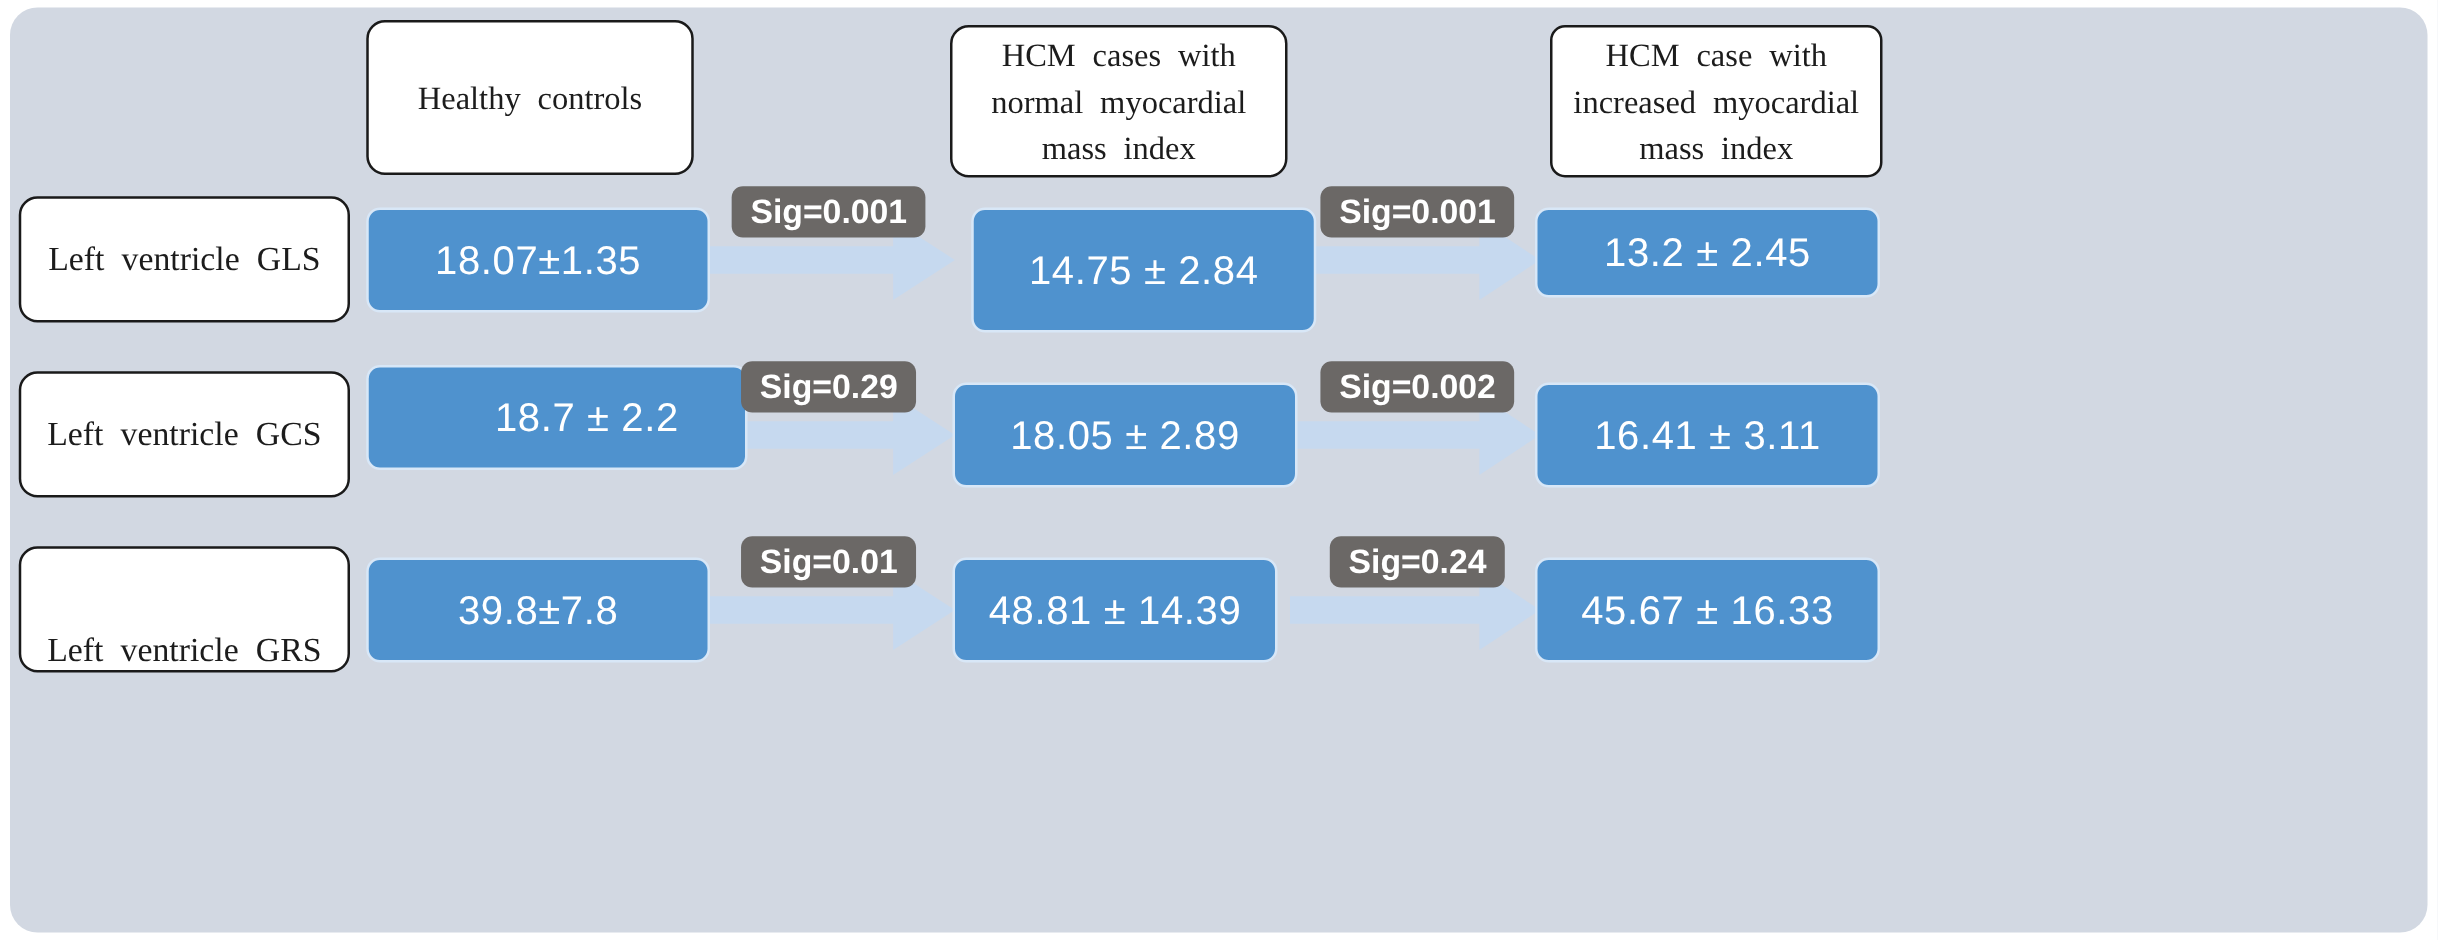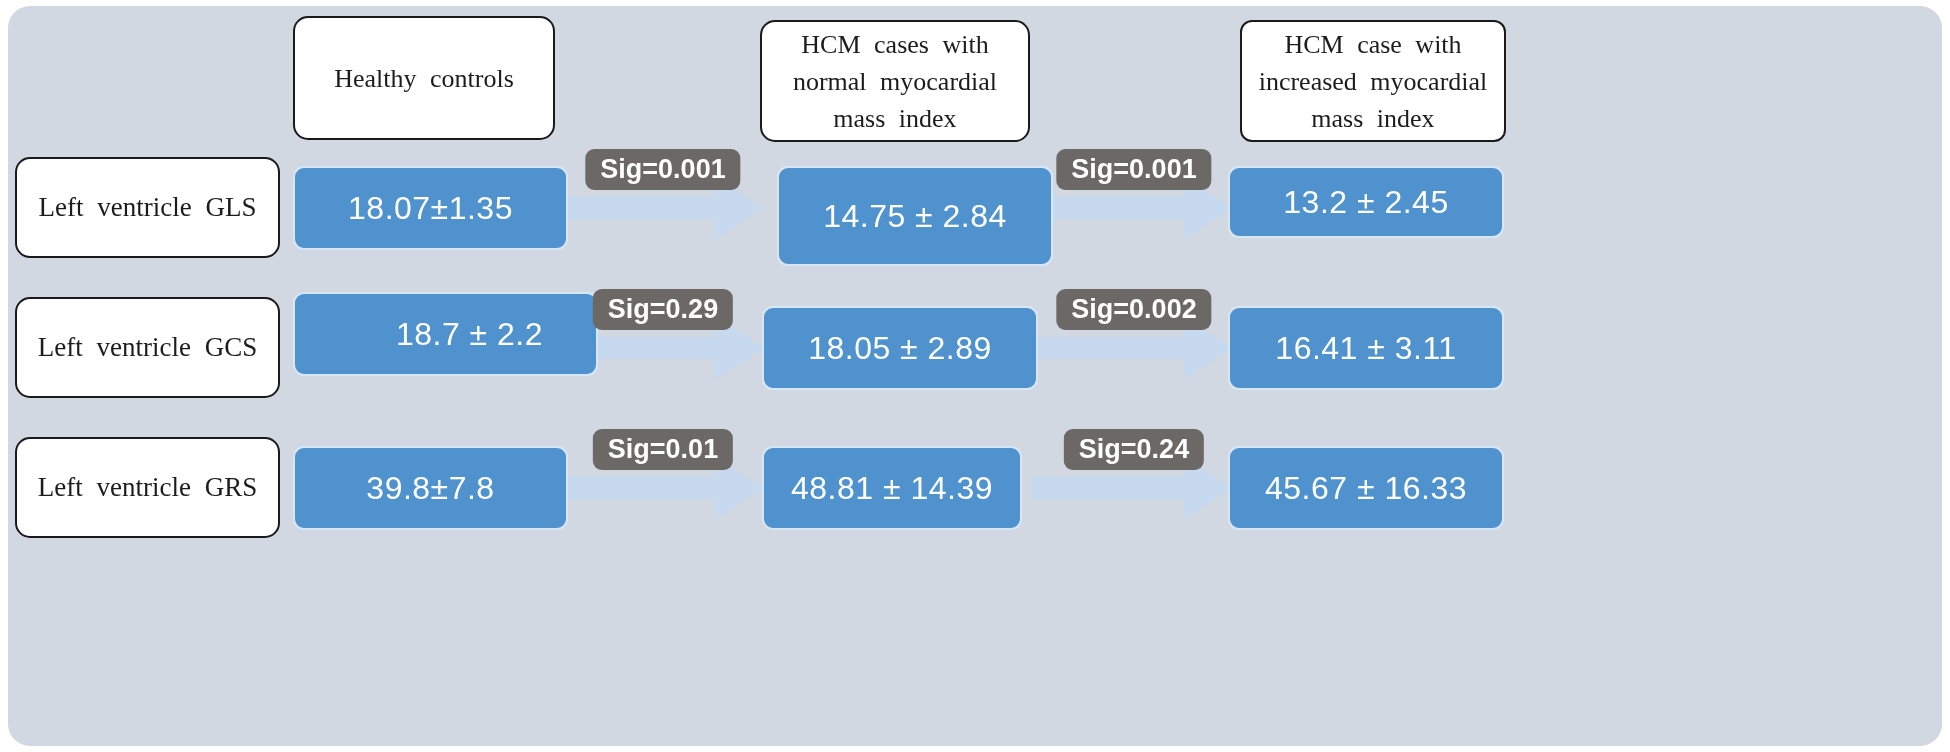--- a/index.html
+++ b/index.html
@@ -119,21 +119,21 @@
   <div class="abs arrow" style="left:1032px; top:313px; width:202px; height:70px;">
     <svg viewBox="0 0 200 70" preserveAspectRatio="none" aria-hidden="true">
       <polygon points="0,24 150,24 150,3 198,35 150,67 150,46 0,46" fill="var(--arrow_blue,#c6d9ef)"></polygon>
     </svg>
   </div>
   <div class="abs sig-badge" style="left:1134px; top:289px;">Sig=0.002</div>
   <div class="abs value-box" style="left:1228px; top:306px; width:276px; height:84px;">
     <span>16.41 ± 3.11</span>
   </div>
 
-  <div class="abs outline-box label-box" style="left:15px; top:437px; width:265px; height:101px;">
+  <div class="abs outline-box label-box" style="left:15px; top:437px; width:265px; height:101px;align-items:flex-end;">
     <span>Left ventricle GRS</span>
   </div>
   <div class="abs value-box" style="left:293px; top:446px; width:275px; height:84px;">
     <span>39.8±7.8</span>
   </div>
   <div class="abs arrow" style="left:560px; top:453px; width:206px; height:70px;">
     <svg viewBox="0 0 200 70" preserveAspectRatio="none" aria-hidden="true">
       <polygon points="0,24 150,24 150,3 198,35 150,67 150,46 0,46" fill="var(--arrow_blue,#c6d9ef)"></polygon>
     </svg>
   </div>

